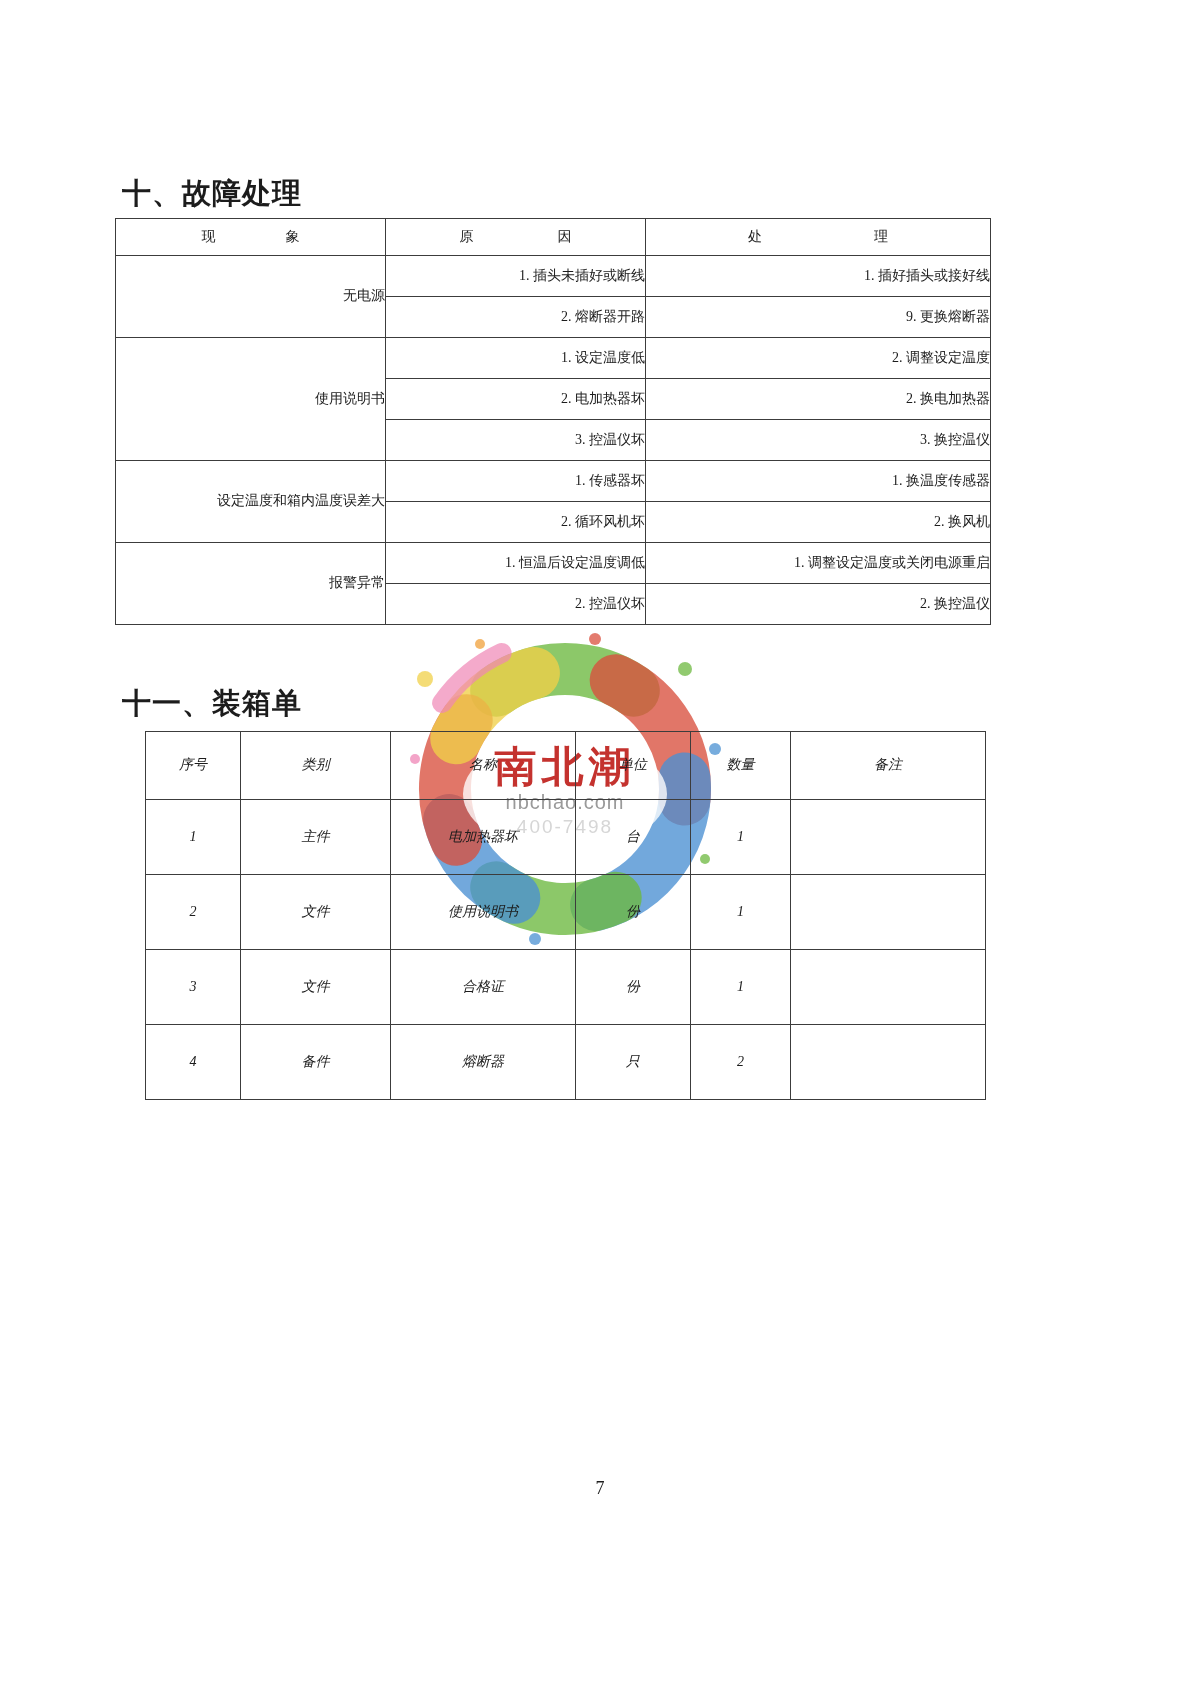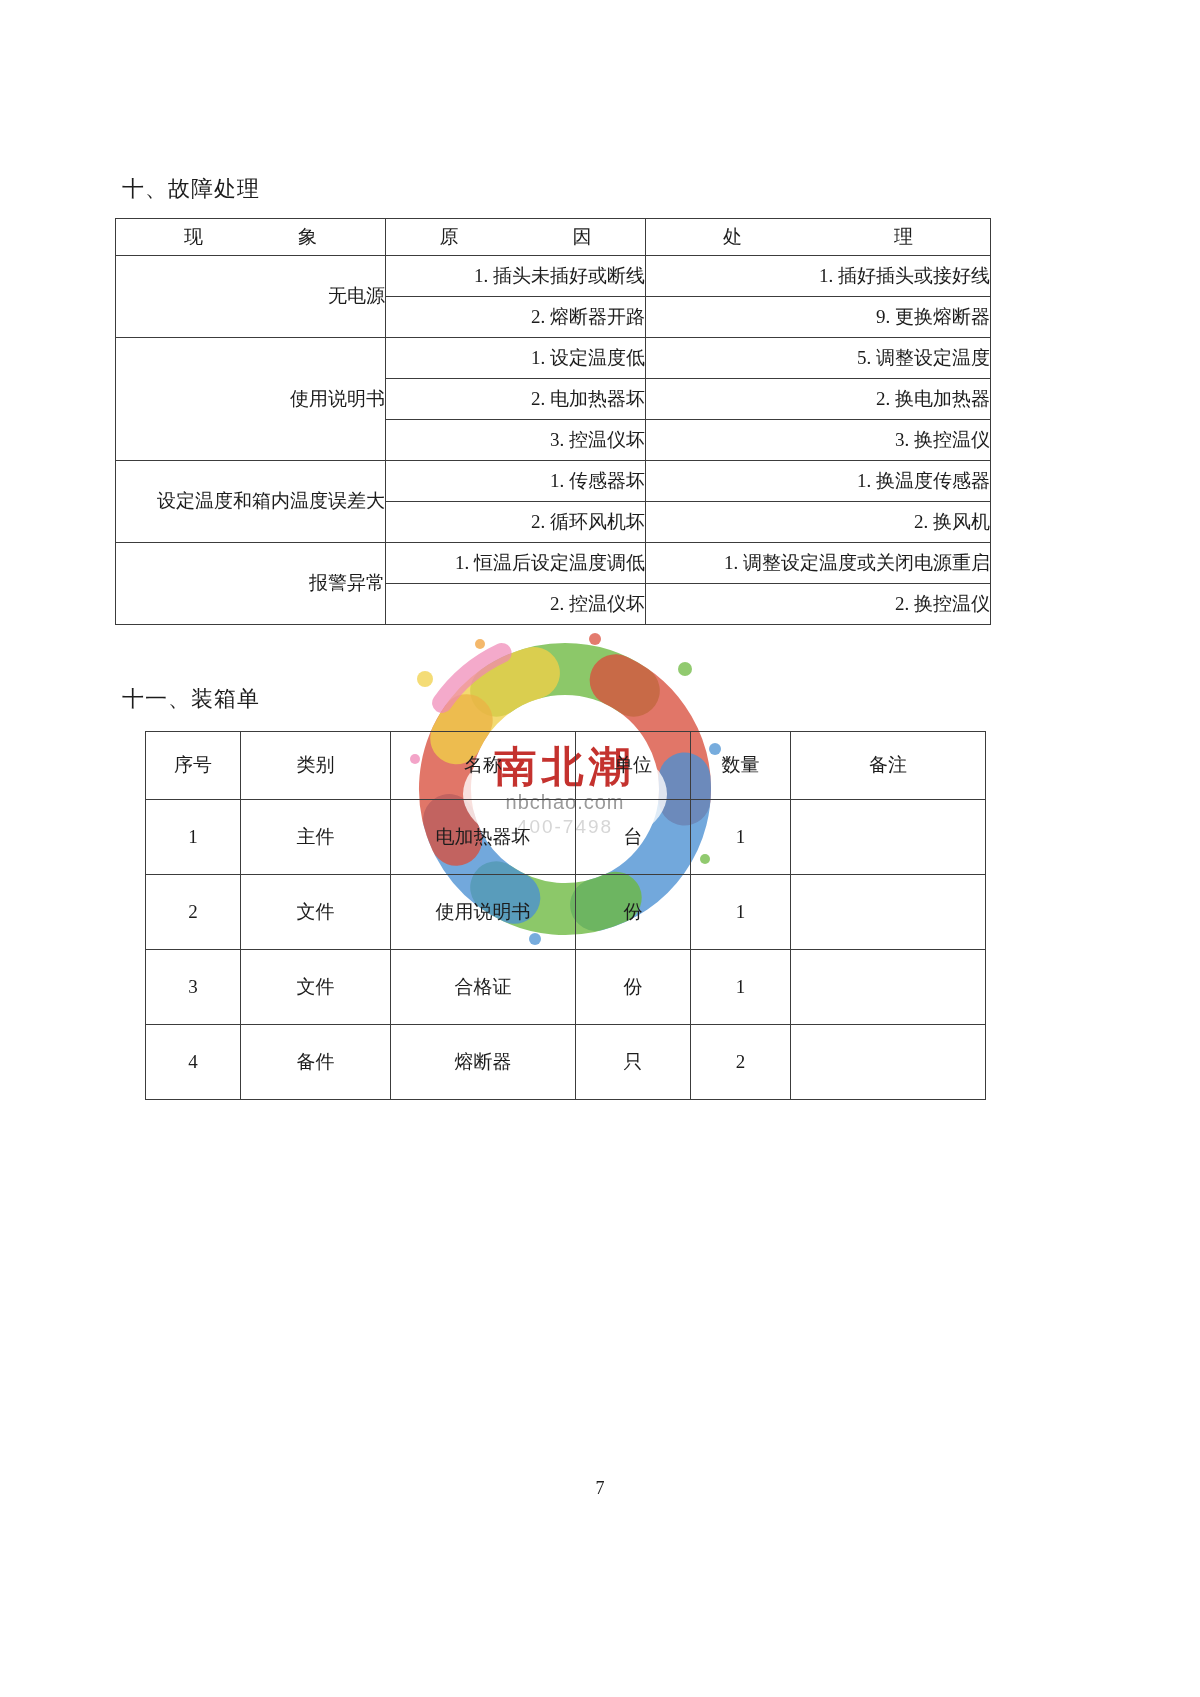--- a/index.html
+++ b/index.html
@@ -8,54 +8,54 @@
     position:relative;
     width:1200px; height:1697px;
     margin:0 auto;
     background:#ffffff;
     font-family:"Liberation Serif","DejaVu Serif",serif;
     color:#1c1c1c;
     overflow:hidden;
   }
   .section-heading {
     position:absolute;
-    font-size:22px;
-    font-weight:normal;
+    font-size:29px;
+    font-weight:bold;
     letter-spacing:1px;
     white-space:pre;
   }
   .heading-fault   { left:122px; top:174px; }
   .heading-packing { left:122px; top:684px; }
 
   table.tbl {
     position:absolute;
     border-collapse:collapse;
     table-layout:fixed;
     background:transparent;
   }
   table.tbl th, table.tbl td {
     border:1px solid #3c3c3c;
-    font-size:19px;
+    font-size:14px;
     font-weight:normal;
     line-height:1.2;
     white-space:pre;
     overflow:hidden;
   }
 
   
   table.fault { left:115px; top:218px; width:875px; }
   table.fault col.fc1 { width:270px; }
   table.fault col.fc2 { width:260px; }
   table.fault col.fc3 { width:345px; }
   table.fault th { height:37px; text-align:center; vertical-align:middle; }
   table.fault td { height:41px; text-align:right; vertical-align:middle; padding-left:10px; }
   table.fault td.ph-cell { padding-left:0; }
 
   
-  table.packing { left:145px; top:731px; width:840px; }
+  table.packing { left:145px; top:731px; width:840px;font-style:italic; }
   table.packing col.pc1 { width:95px; }
   table.packing col.pc2 { width:150px; }
   table.packing col.pc3 { width:185px; }
   table.packing col.pc4 { width:115px; }
   table.packing col.pc5 { width:100px; }
   table.packing col.pc6 { width:195px; }
   table.packing th { height:68px; text-align:center; vertical-align:middle; }
   table.packing td { height:75px; text-align:center; vertical-align:middle; }
 
   .page-number {
@@ -143,21 +143,21 @@
         <td>1. 插头未插好或断线</td>
         <td>1. 插好插头或接好线</td>
       </tr>
       <tr>
         <td>2. 熔断器开路</td>
         <td>9. 更换熔断器</td>
       </tr>
       <tr>
         <td class="ph-cell" rowspan="3">使用说明书</td>
         <td>1. 设定温度低</td>
-        <td>5. 调整设定温度</td>
+        <td>2. 调整设定温度</td>
       </tr>
       <tr>
         <td>2. 电加热器坏</td>
         <td>2. 换电加热器</td>
       </tr>
       <tr>
         <td>3. 控温仪坏</td>
         <td>3. 换控温仪</td>
       </tr>
       <tr>

